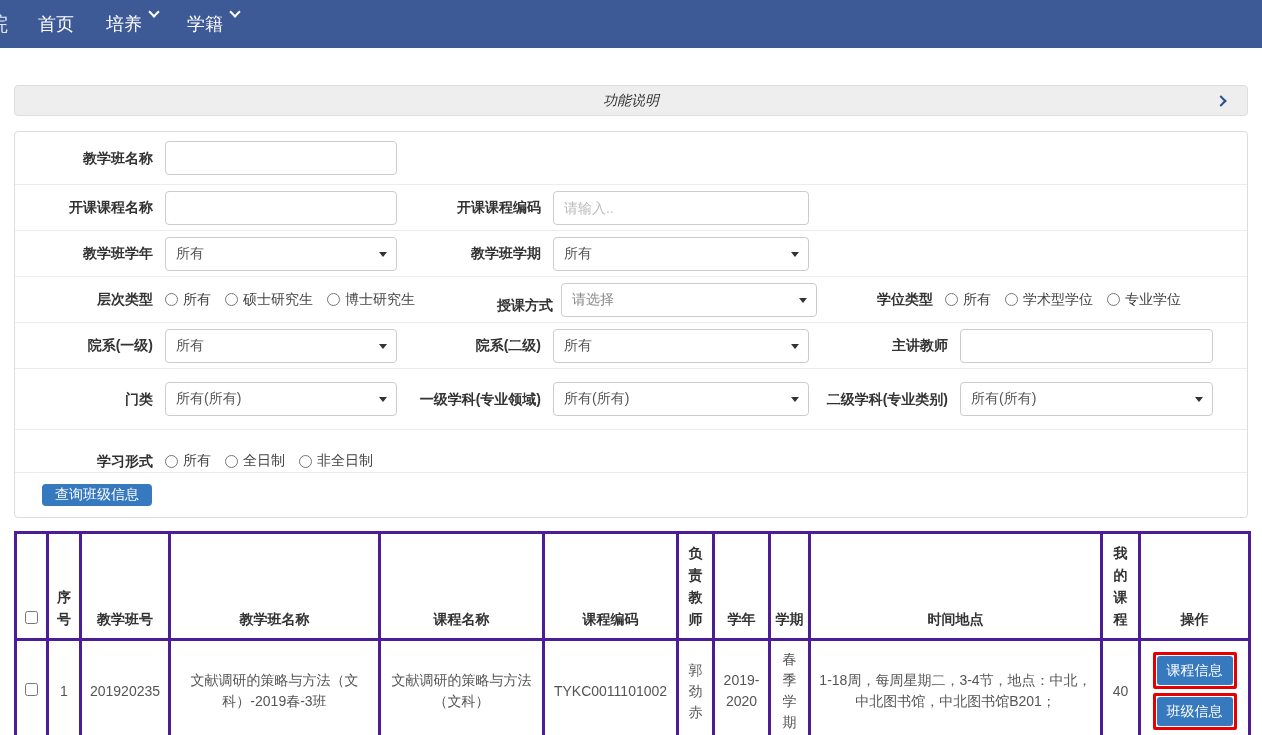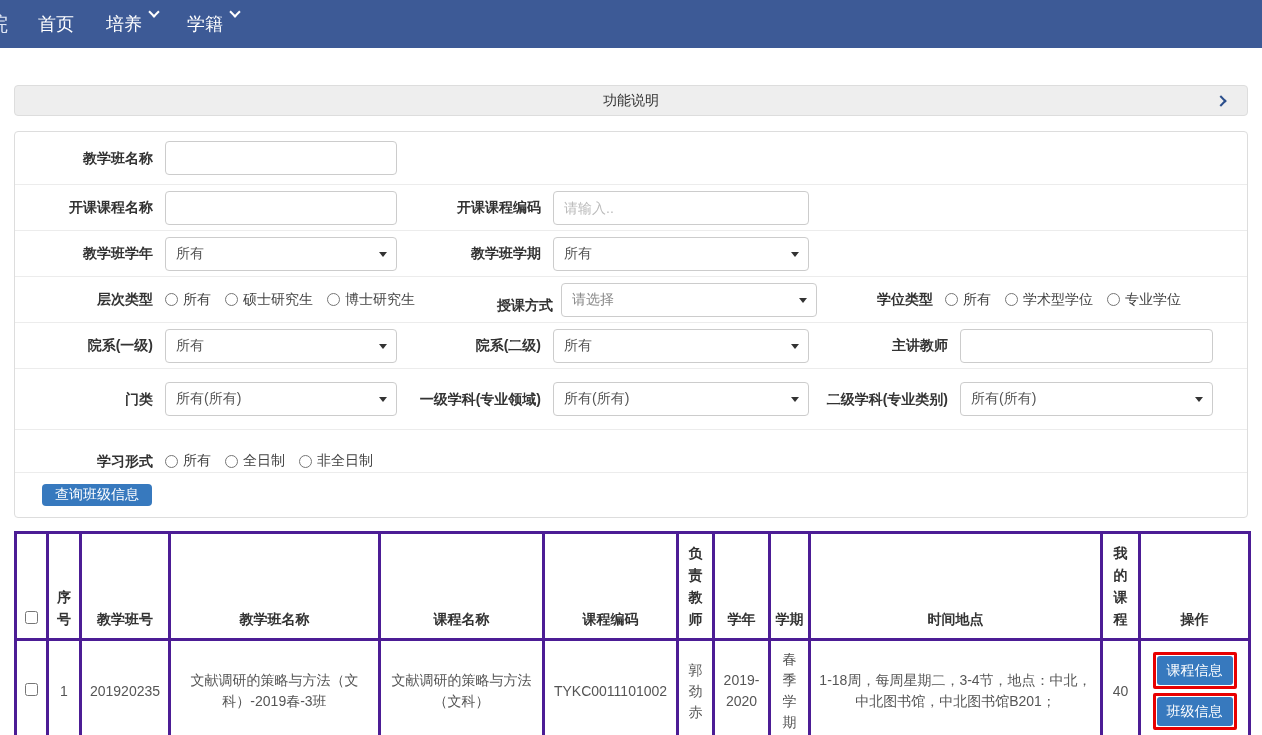--- a/index.html
+++ b/index.html
@@ -16,21 +16,21 @@
   .caret-down{width:8px; height:8px; border-right:2px solid #fff; border-bottom:2px solid #fff;
     transform:rotate(45deg); display:inline-block; margin-left:8px; margin-top:-4px;}
   
   .dropdown{position:absolute; top:48px; left:85px; width:252px; background:var(--dropdown);
     padding:6px 0; z-index:100; box-shadow:2px 3px 6px rgba(0,0,0,.25);}
   .dd-item{color:#fff; font-size:14px; line-height:24px; padding:0 18px; white-space:nowrap; cursor:pointer;}
   
   .main{margin:0 14px;}
   .func-bar{margin-top:37px; height:31px; background:#eeeeee; border:1px solid #ddd; border-radius:4px;
     display:flex; align-items:center; justify-content:center; position:relative; cursor:pointer;}
-  .func-bar .title{font-size:14px; color:#333;}
+  .func-bar .title{font-size:14px; color:#333;font-style:italic;}
   .chev-right{position:absolute; right:22px; top:11px; width:8px; height:8px;
     border-right:2px solid #2b4e8c; border-bottom:2px solid #2b4e8c; transform:rotate(-45deg);}
   
   .panel{margin-top:15px; border:1px solid #ddd; border-radius:4px; background:#fff;}
   .f-row{display:flex; align-items:center; min-height:46px; border-top:1px solid #ececec; padding:2px 0;}
   .f-row:first-child{border-top:none; min-height:52px;}
   .f-row.tall{min-height:61px;}
   .f-row.short{min-height:43px;align-items:flex-end;}
   .f-label{font-weight:bold; font-size:14px; color:#333; text-align:right; padding-right:12px; line-height:17px;}
   .w1{width:150px;} .w2{width:156px;} .w3{width:151px;}

